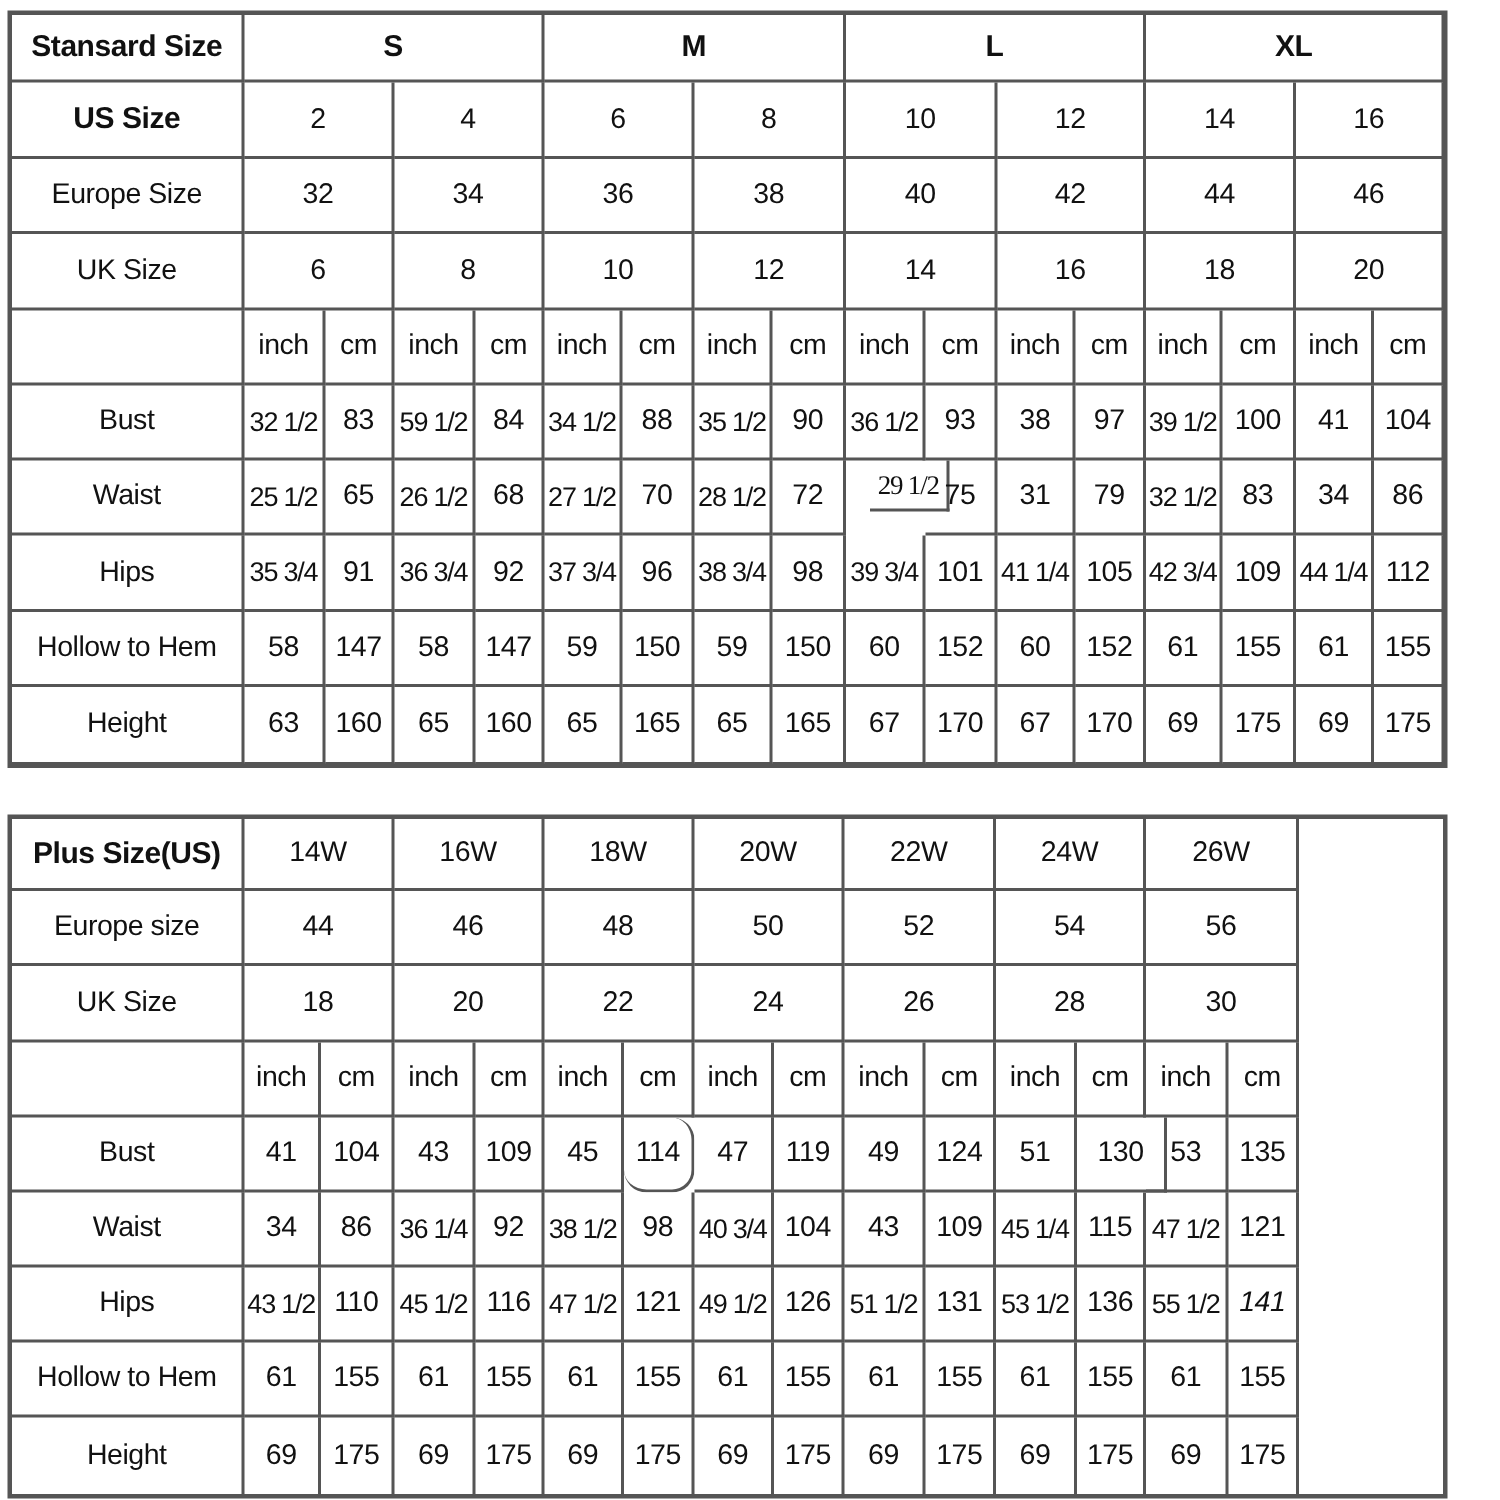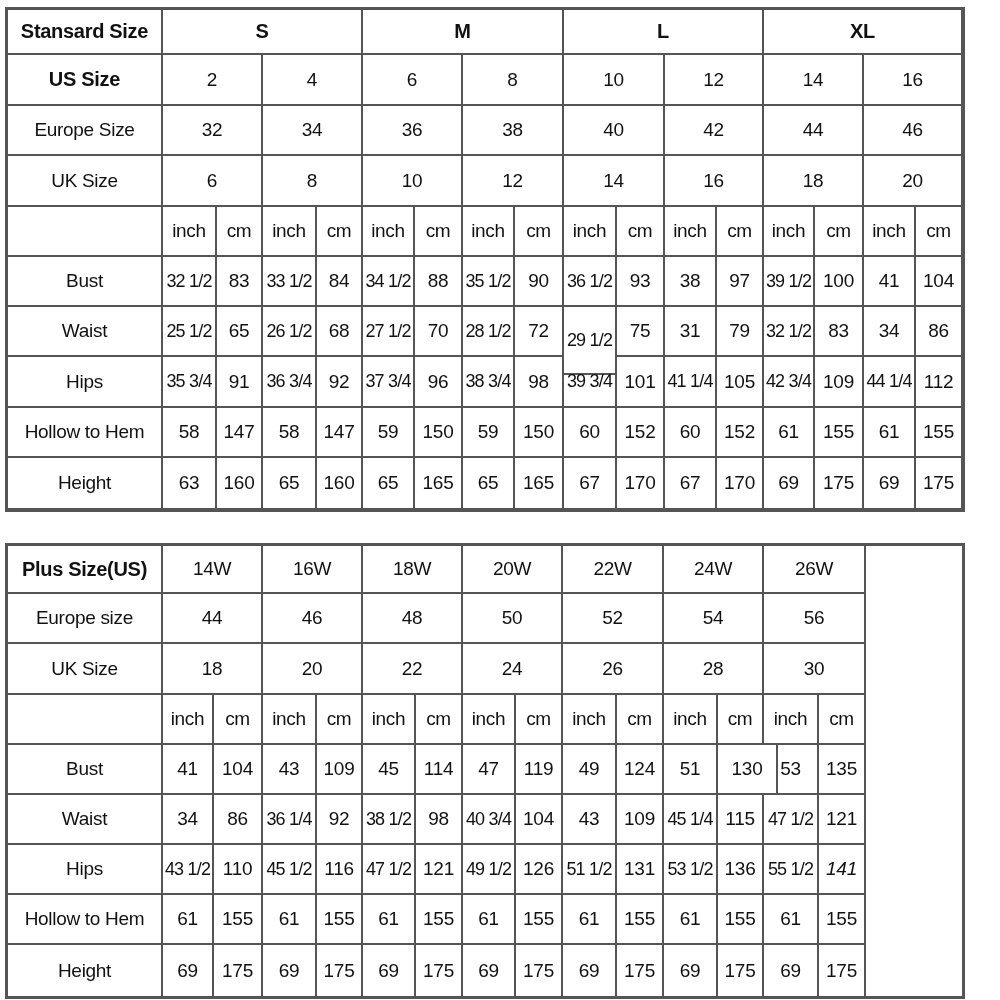--- a/index.html
+++ b/index.html
@@ -62,21 +62,21 @@
     <div class="cell" style="left: 609px; top: 197px; width: 48px; height: 50px;">cm</div>
     <div class="cell" style="left: 657px; top: 197px; width: 52px; height: 50px;">inch</div>
     <div class="cell" style="left: 709px; top: 197px; width: 47px; height: 50px;">cm</div>
     <div class="cell" style="left: 756px; top: 197px; width: 51px; height: 50px;">inch</div>
     <div class="cell" style="left: 807px; top: 197px; width: 49px; height: 50px;">cm</div>
     <div class="cell" style="left: 856px; top: 197px; width: 52px; height: 50px;">inch</div>
     <div class="cell" style="left: 908px; top: 197px; width: 47px; height: 50px;">cm</div>
     <div class="cell lbl" style="left: 0px; top: 247px; width: 155px; height: 50px;">Bust</div>
     <div class="cell frac" style="left: 155px; top: 247px; width: 54px; height: 50px;">32 1/2</div>
     <div class="cell" style="left: 209px; top: 247px; width: 46px; height: 50px;">83</div>
-    <div class="cell frac" style="left: 255px; top: 247px; width: 54px; height: 50px;">33 1/2</div>
+    <div class="cell frac" style="left: 255px; top: 247px; width: 54px; height: 50px;">59 1/2</div>
     <div class="cell" style="left: 309px; top: 247px; width: 46px; height: 50px;">84</div>
     <div class="cell frac" style="left: 355px; top: 247px; width: 52px; height: 50px;">34 1/2</div>
     <div class="cell" style="left: 407px; top: 247px; width: 48px; height: 50px;">88</div>
     <div class="cell frac" style="left: 455px; top: 247px; width: 52px; height: 50px;">35 1/2</div>
     <div class="cell" style="left: 507px; top: 247px; width: 49px; height: 50px;">90</div>
     <div class="cell frac" style="left: 556px; top: 247px; width: 53px; height: 50px;">36 1/2</div>
     <div class="cell" style="left: 609px; top: 247px; width: 48px; height: 50px;">93</div>
     <div class="cell" style="left: 657px; top: 247px; width: 52px; height: 50px;">38</div>
     <div class="cell" style="left: 709px; top: 247px; width: 47px; height: 50px;">97</div>
     <div class="cell frac" style="left: 756px; top: 247px; width: 51px; height: 50px;">39 1/2</div>
@@ -85,21 +85,21 @@
     <div class="cell" style="left: 908px; top: 247px; width: 47px; height: 50px;">104</div>
     <div class="cell lbl" style="left: 0px; top: 297px; width: 155px; height: 50px;">Waist</div>
     <div class="cell frac" style="left: 155px; top: 297px; width: 54px; height: 50px;">25 1/2</div>
     <div class="cell" style="left: 209px; top: 297px; width: 46px; height: 50px;">65</div>
     <div class="cell frac" style="left: 255px; top: 297px; width: 54px; height: 50px;">26 1/2</div>
     <div class="cell" style="left: 309px; top: 297px; width: 46px; height: 50px;">68</div>
     <div class="cell frac" style="left: 355px; top: 297px; width: 52px; height: 50px;">27 1/2</div>
     <div class="cell" style="left: 407px; top: 297px; width: 48px; height: 50px;">70</div>
     <div class="cell frac" style="left: 455px; top: 297px; width: 52px; height: 50px;">28 1/2</div>
     <div class="cell" style="left: 507px; top: 297px; width: 49px; height: 50px;">72</div>
-    <div class="cell frac" style="left: 556px; top: 297px; width: 53px; height: 68px;">29 1/2</div>
+    <div class="cell frac" style="left: 572px; top: 297px; width: 53px; height: 34px; font-family: Liberation Serif, serif;">29 1/2</div>
     <div class="cell" style="left: 609px; top: 297px; width: 48px; height: 50px;">75</div>
     <div class="cell" style="left: 657px; top: 297px; width: 52px; height: 50px;">31</div>
     <div class="cell" style="left: 709px; top: 297px; width: 47px; height: 50px;">79</div>
     <div class="cell frac" style="left: 756px; top: 297px; width: 51px; height: 50px;">32 1/2</div>
     <div class="cell" style="left: 807px; top: 297px; width: 49px; height: 50px;">83</div>
     <div class="cell" style="left: 856px; top: 297px; width: 52px; height: 50px;">34</div>
     <div class="cell" style="left: 908px; top: 297px; width: 47px; height: 50px;">86</div>
     <div class="cell lbl" style="left: 0px; top: 347px; width: 155px; height: 51px;">Hips</div>
     <div class="cell frac" style="left: 155px; top: 347px; width: 54px; height: 51px;">35 3/4</div>
     <div class="cell" style="left: 209px; top: 347px; width: 46px; height: 51px;">91</div>
@@ -191,21 +191,21 @@
     <div class="cell" style="left: 656px; top: 149px; width: 54px; height: 50px;">inch</div>
     <div class="cell" style="left: 710px; top: 149px; width: 46px; height: 50px;">cm</div>
     <div class="cell" style="left: 756px; top: 149px; width: 55px; height: 50px;">inch</div>
     <div class="cell" style="left: 811px; top: 149px; width: 47px; height: 50px;">cm</div>
     <div class="cell lbl" style="left: 0px; top: 199px; width: 155px; height: 50px;">Bust</div>
     <div class="cell" style="left: 155px; top: 199px; width: 51px; height: 50px;">41</div>
     <div class="cell" style="left: 206px; top: 199px; width: 49px; height: 50px;">104</div>
     <div class="cell" style="left: 255px; top: 199px; width: 54px; height: 50px;">43</div>
     <div class="cell" style="left: 309px; top: 199px; width: 46px; height: 50px;">109</div>
     <div class="cell" style="left: 355px; top: 199px; width: 53px; height: 50px;">45</div>
-    <div class="cell" style="left: 408px; top: 199px; width: 47px; height: 50px;">114</div>
+    <div class="cell" style="left: 408px; top: 199px; width: 47px; height: 50px; border-radius: 15px;">114</div>
     <div class="cell" style="left: 455px; top: 199px; width: 53px; height: 50px;">47</div>
     <div class="cell" style="left: 508px; top: 199px; width: 47px; height: 50px;">119</div>
     <div class="cell" style="left: 555px; top: 199px; width: 54px; height: 50px;">49</div>
     <div class="cell" style="left: 609px; top: 199px; width: 47px; height: 50px;">124</div>
     <div class="cell" style="left: 656px; top: 199px; width: 54px; height: 50px;">51</div>
     <div class="cell" style="left: 710px; top: 199px; width: 60px; height: 50px;">130</div>
     <div class="cell" style="left: 756px; top: 199px; width: 55px; height: 50px;">53</div>
     <div class="cell" style="left: 811px; top: 199px; width: 47px; height: 50px;">135</div>
     <div class="cell lbl" style="left: 0px; top: 249px; width: 155px; height: 50px;">Waist</div>
     <div class="cell" style="left: 155px; top: 249px; width: 51px; height: 50px;">34</div>

